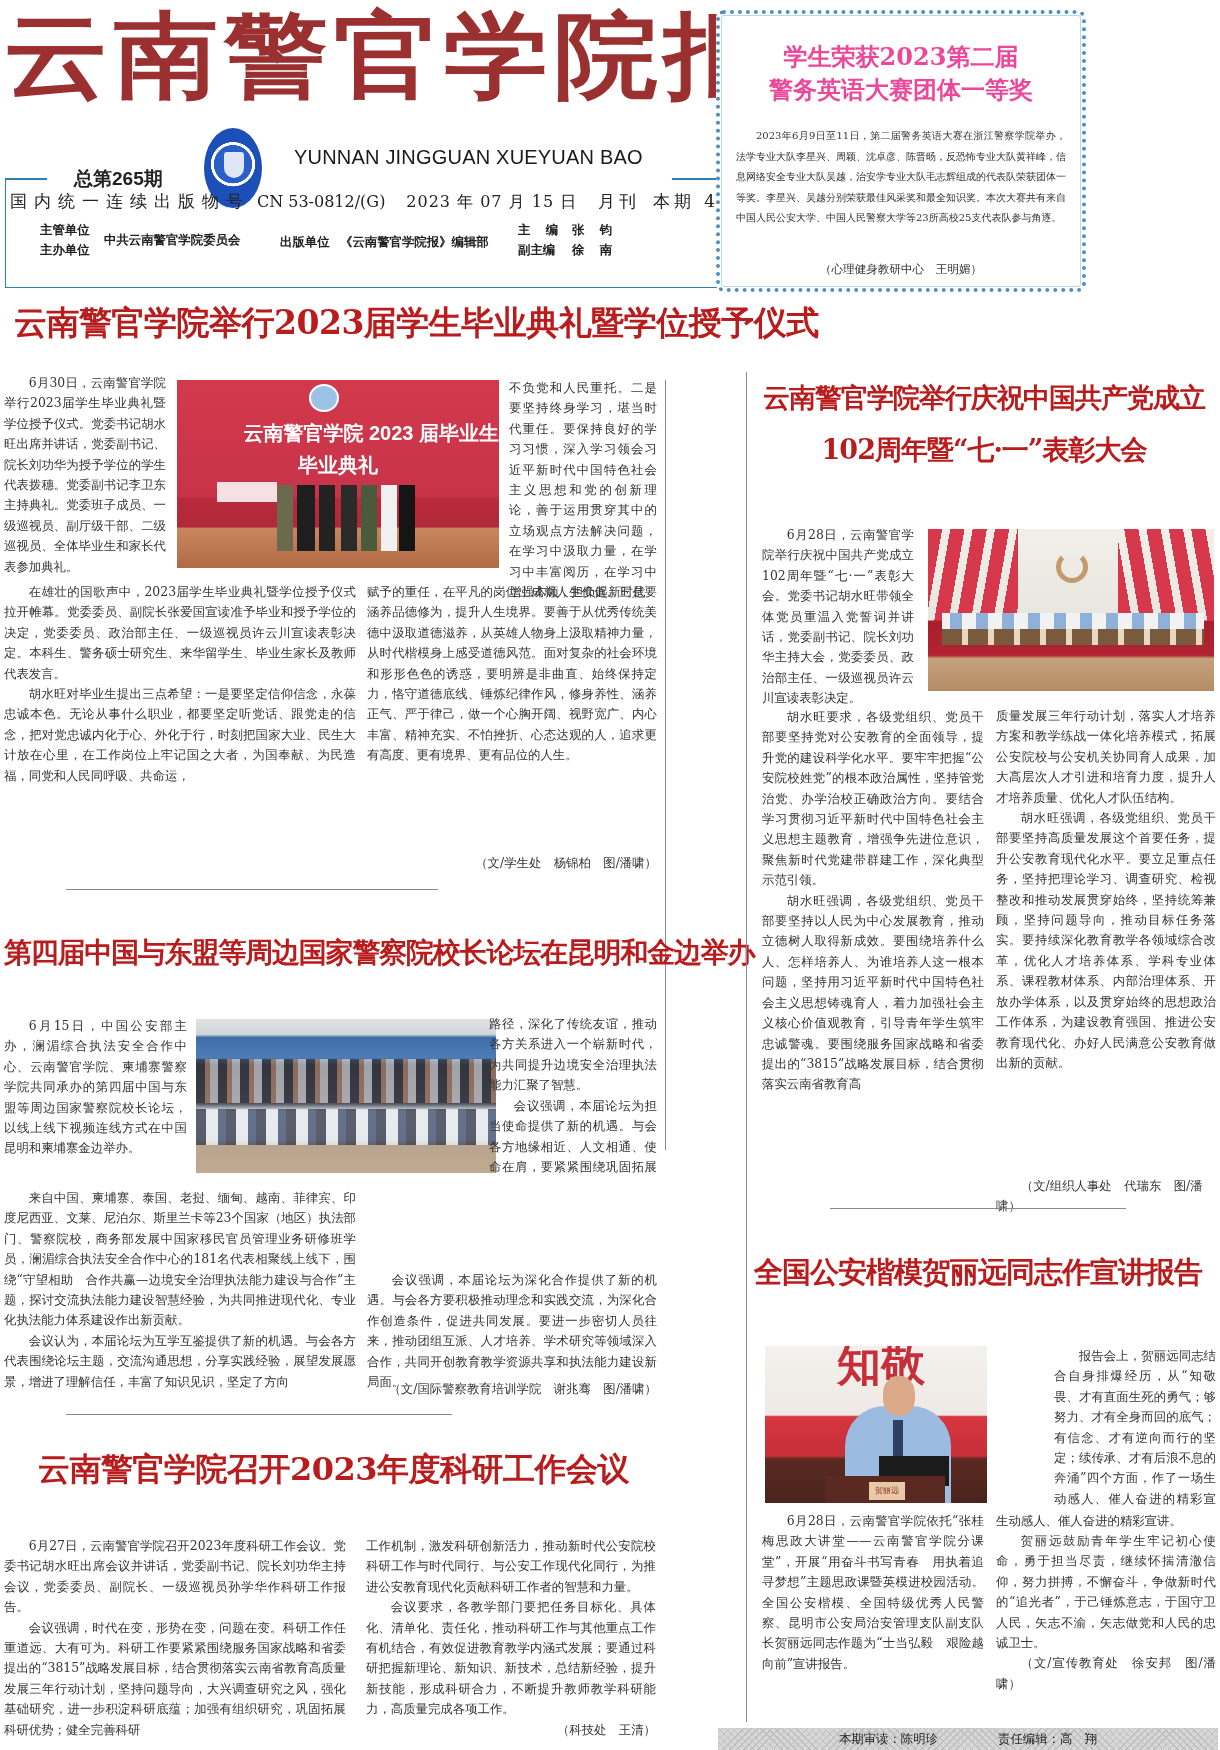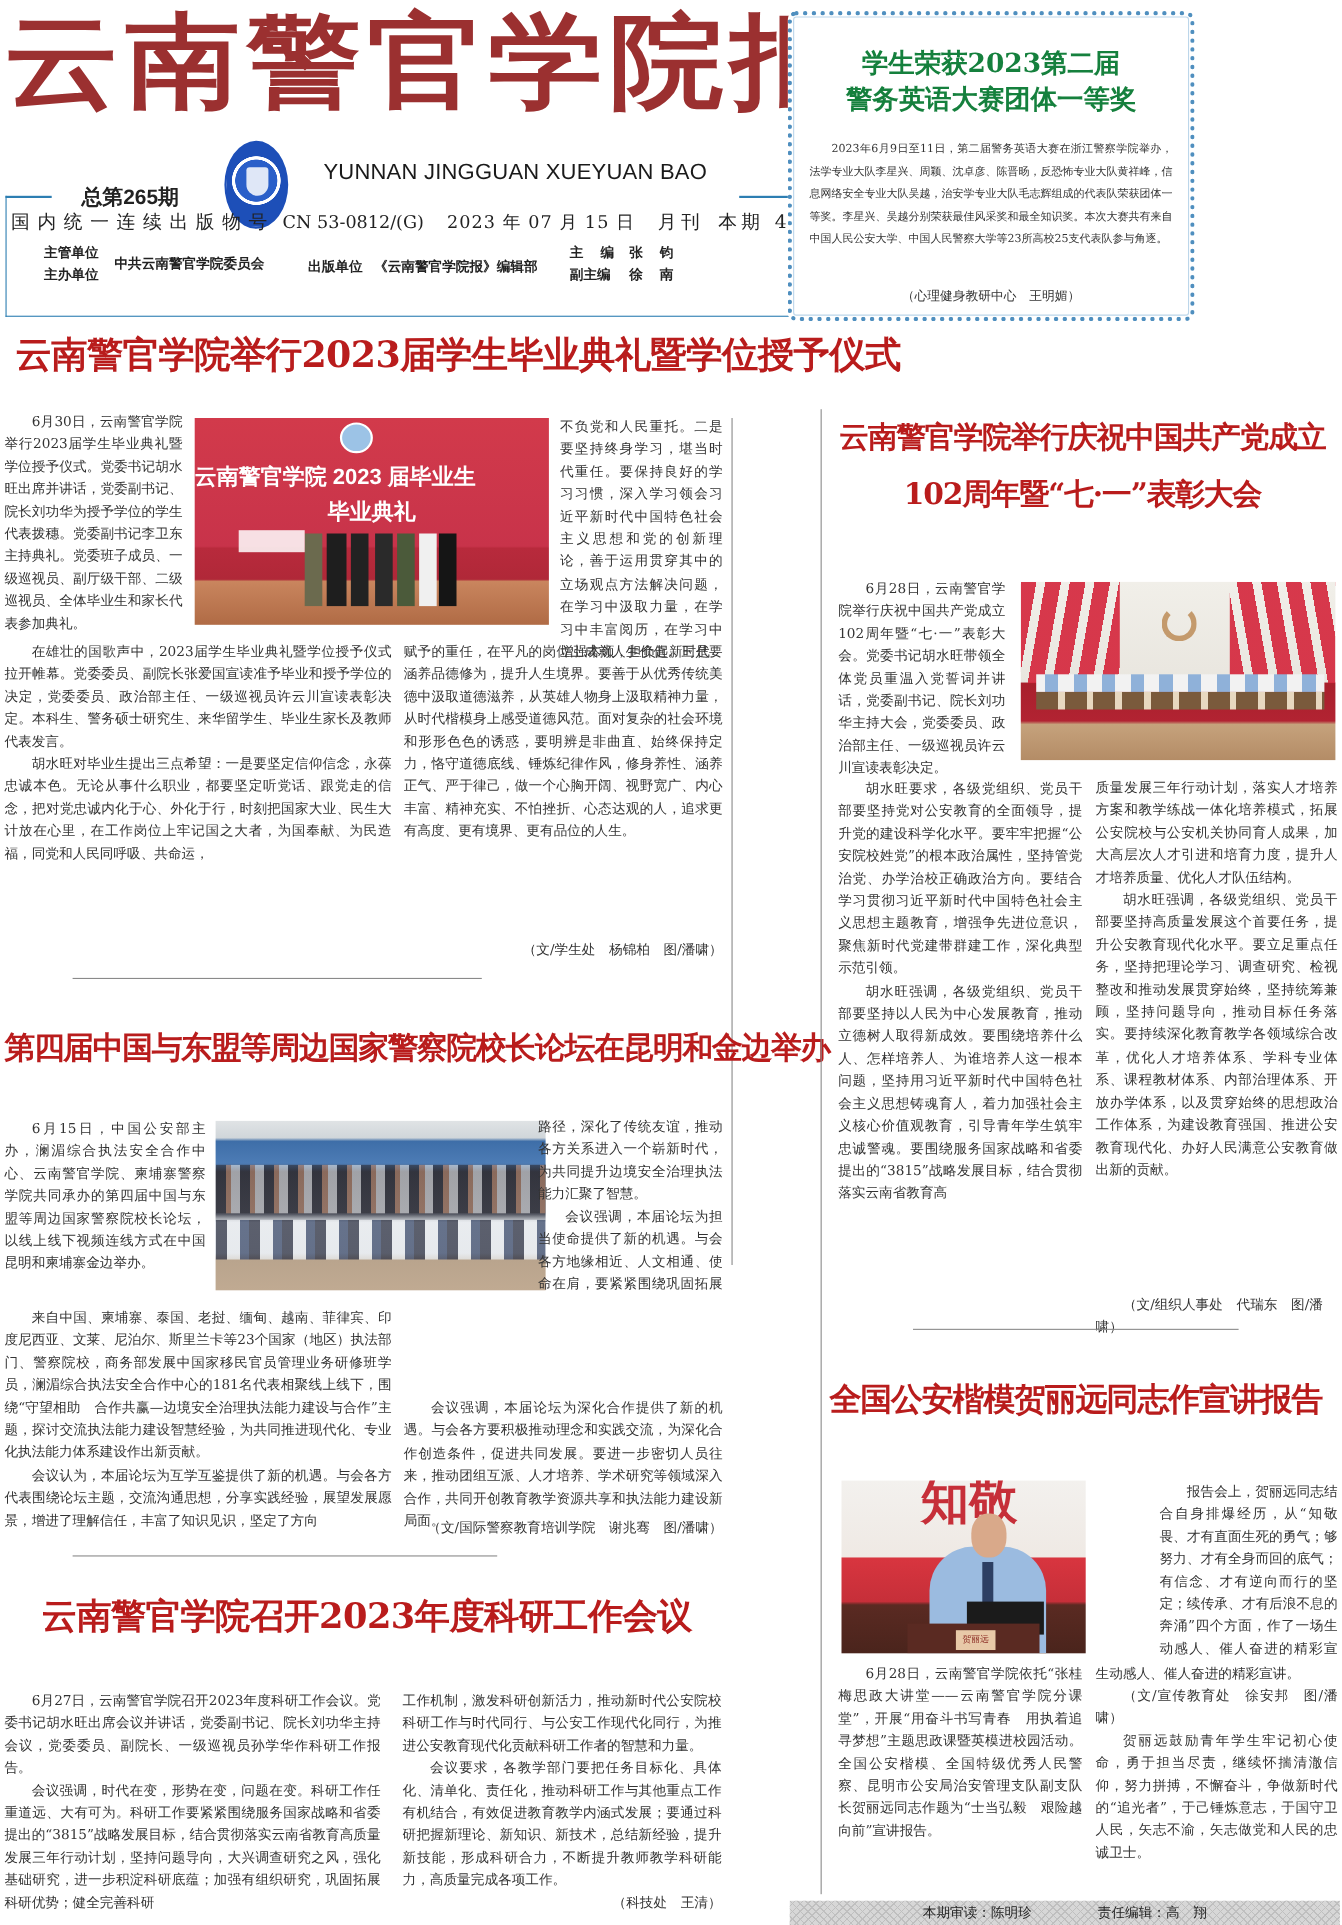--- a/index.html
+++ b/index.html
@@ -22,21 +22,21 @@
   .issue-num { left: 74px; top: 166px; font-family: "Liberation Sans", sans-serif; font-size: 19px; font-weight: bold; color: #222; }
   .logo { left: 204px; top: 128px; width: 58px; height: 80px; border-radius: 50%; background: radial-gradient(circle at 50% 45%, #2a5fc9 0 38%, #fff 39% 44%, #1d4fb8 45% 100%); border: 2px solid #1d4fb8; }
   .logo-shield { position: absolute; left: 18px; top: 22px; width: 20px; height: 26px; background: #fff; border-radius: 3px 3px 10px 10px; opacity: 0.85; }
   .en-name { left: 294px; top: 146px; font-family: "Liberation Sans", sans-serif; font-size: 20px; color: #1a1a1a; letter-spacing: 0.2px; white-space: nowrap; }
   .pub-line { left: 10px; top: 190px; font-size: 17px; color: #222; letter-spacing: 1.5px; white-space: nowrap; }
   .pub-line .gap { display: inline-block; width: 14px; }
   .small-info { font-family: "Liberation Sans", sans-serif; font-size: 12.4px; color: #222; white-space: nowrap; font-weight: bold; }
 
   
   .award-box { left: 716px; top: 10px; width: 370px; height: 282px; border: 4px dotted #4f8fbf; border-radius: 8px; background: #fff; outline: 1px solid #bcd6ea; outline-offset: -6px; }
-  .award-title { left: 716px; top: 40px; width: 370px; text-align: center; font-size: 24px; line-height: 33px; font-weight: bold; color: #15803d; }
+  .award-title { left: 716px; top: 40px; width: 370px; text-align: center; font-size: 24px; line-height: 33px; font-weight: bold; color: #ec4899; }
   .award-body { left: 736px; top: 126px; width: 330px; font-size: 10px; line-height: 20.6px; text-align: justify; color: #333; }
   .award-body .para { text-indent: 2em; }
   .award-byline { left: 736px; top: 262px; width: 330px; text-align: center; font-size: 11.6px; color: #333; }
 
   .photo { overflow: hidden; }
   .caption-in-photo { position: absolute; color: #fff; font-family: "Liberation Sans", sans-serif; font-weight: bold; white-space: nowrap; }
 
   .footer-bar { left: 718px; top: 1728px; width: 500px; height: 22px; background-color: #d7d7d7; background-image: repeating-linear-gradient(45deg, #bfbfbf 0 1px, transparent 1px 5px), repeating-linear-gradient(-45deg, #bfbfbf 0 1px, transparent 1px 5px); display: flex; align-items: center; justify-content: center; gap: 60px; font-family: "Liberation Sans", sans-serif; font-size: 12.4px; color: #222; }
 </style>
 </head>
@@ -82,21 +82,21 @@
   </div>
 <div class="abs award-byline">（心理健身教研中心　王明媚）</div>
 
 <div class="abs headline" style="left:14px;top:300px;font-size:33px;line-height:46px;">云南警官学院举行2023届学生毕业典礼暨学位授予仪式</div>
 
 <div class="abs p" style="left:4px;top:373px;width:162px;">
     <div class="para">6月30日，云南警官学院举行2023届学生毕业典礼暨学位授予仪式。党委书记胡水旺出席并讲话，党委副书记、院长刘功华为授予学位的学生代表拨穗。党委副书记李卫东主持典礼。党委班子成员、一级巡视员、副厅级干部、二级巡视员、全体毕业生和家长代表参加典礼。</div>
   </div>
 
 <div class="abs photo" style="left:177px;top:380px;width:322px;height:188px;background:linear-gradient(180deg,#d23a4b 0%,#c8334a 62%,#b82a3c 63%,#b02838 78%,#c9855e 79%,#b06b45 100%);">
-  <div class="caption-in-photo" style="left:0;top:40px;width:322px;text-align:left;font-size:20px;">云南警官学院 2023 届毕业生</div>
+  <div class="caption-in-photo" style="left:0;top:40px;width:322px;text-align:right;font-size:20px;">云南警官学院 2023 届毕业生</div>
   <div class="caption-in-photo" style="left:0;top:72px;width:322px;text-align:center;font-size:20px;">毕业典礼</div>
   <div style="position:absolute;left:132px;top:4px;width:30px;height:28px;border-radius:50%;background:#9cc3e6;border:2px solid #fff;"></div>
   <div style="position:absolute;left:100px;top:105px;width:16px;height:66px;background:#6b6a4e;"></div>
   <div style="position:absolute;left:120px;top:105px;width:18px;height:66px;background:#1e1e1e;"></div>
   <div style="position:absolute;left:142px;top:105px;width:16px;height:66px;background:#222;"></div>
   <div style="position:absolute;left:164px;top:105px;width:16px;height:66px;background:#2a2a2a;"></div>
   <div style="position:absolute;left:184px;top:105px;width:16px;height:66px;background:#4b5a3a;"></div>
   <div style="position:absolute;left:204px;top:105px;width:16px;height:66px;background:#f0f0f0;"></div>
   <div style="position:absolute;left:222px;top:105px;width:16px;height:66px;background:#151515;"></div>
   <div style="position:absolute;left:40px;top:102px;width:60px;height:20px;background:#fff;opacity:0.85;"></div>
@@ -203,20 +203,20 @@
 
 <div class="abs p" style="left:1054px;top:1346px;width:162px;">
     <div class="para" style="height:163px;overflow:hidden;">报告会上，贺丽远同志结合自身排爆经历，从“知敬畏、才有直面生死的勇气；够努力、才有全身而回的底气；有信念、才有逆向而行的坚定；续传承、才有后浪不息的奔涌”四个方面，作了一场生动感人、催人奋进的精彩宣讲。</div>
   </div>
 
 <div class="abs p" style="left:762px;top:1511px;width:222px;">
     <div class="para">6月28日，云南警官学院依托“张桂梅思政大讲堂——云南警官学院分课堂”，开展“用奋斗书写青春　用执着追寻梦想”主题思政课暨英模进校园活动。全国公安楷模、全国特级优秀人民警察、昆明市公安局治安管理支队副支队长贺丽远同志作题为“士当弘毅　艰险越向前”宣讲报告。</div>
   </div>
 <div class="abs p" style="left:996px;top:1511px;width:220px;">
   <div style="height:20px;overflow:hidden;">生动感人、催人奋进的精彩宣讲。</div>
+  <div class="para">贺丽远鼓励青年学生牢记初心使命，勇于担当尽责，继续怀揣清澈信仰，努力拼搏，不懈奋斗，争做新时代的“追光者”，于己锤炼意志，于国守卫人民，矢志不渝，矢志做党和人民的忠诚卫士。</div>
   <div class="para">（文/宣传教育处　徐安邦　图/潘啸）</div>
-  <div class="para">贺丽远鼓励青年学生牢记初心使命，勇于担当尽责，继续怀揣清澈信仰，努力拼搏，不懈奋斗，争做新时代的“追光者”，于己锤炼意志，于国守卫人民，矢志不渝，矢志做党和人民的忠诚卫士。</div>
 </div>
 
 <div class="abs footer-bar">
   <span>本期审读：陈明珍</span>
   <span>责任编辑：高　翔</span>
 </div>
 
 </body></html>

